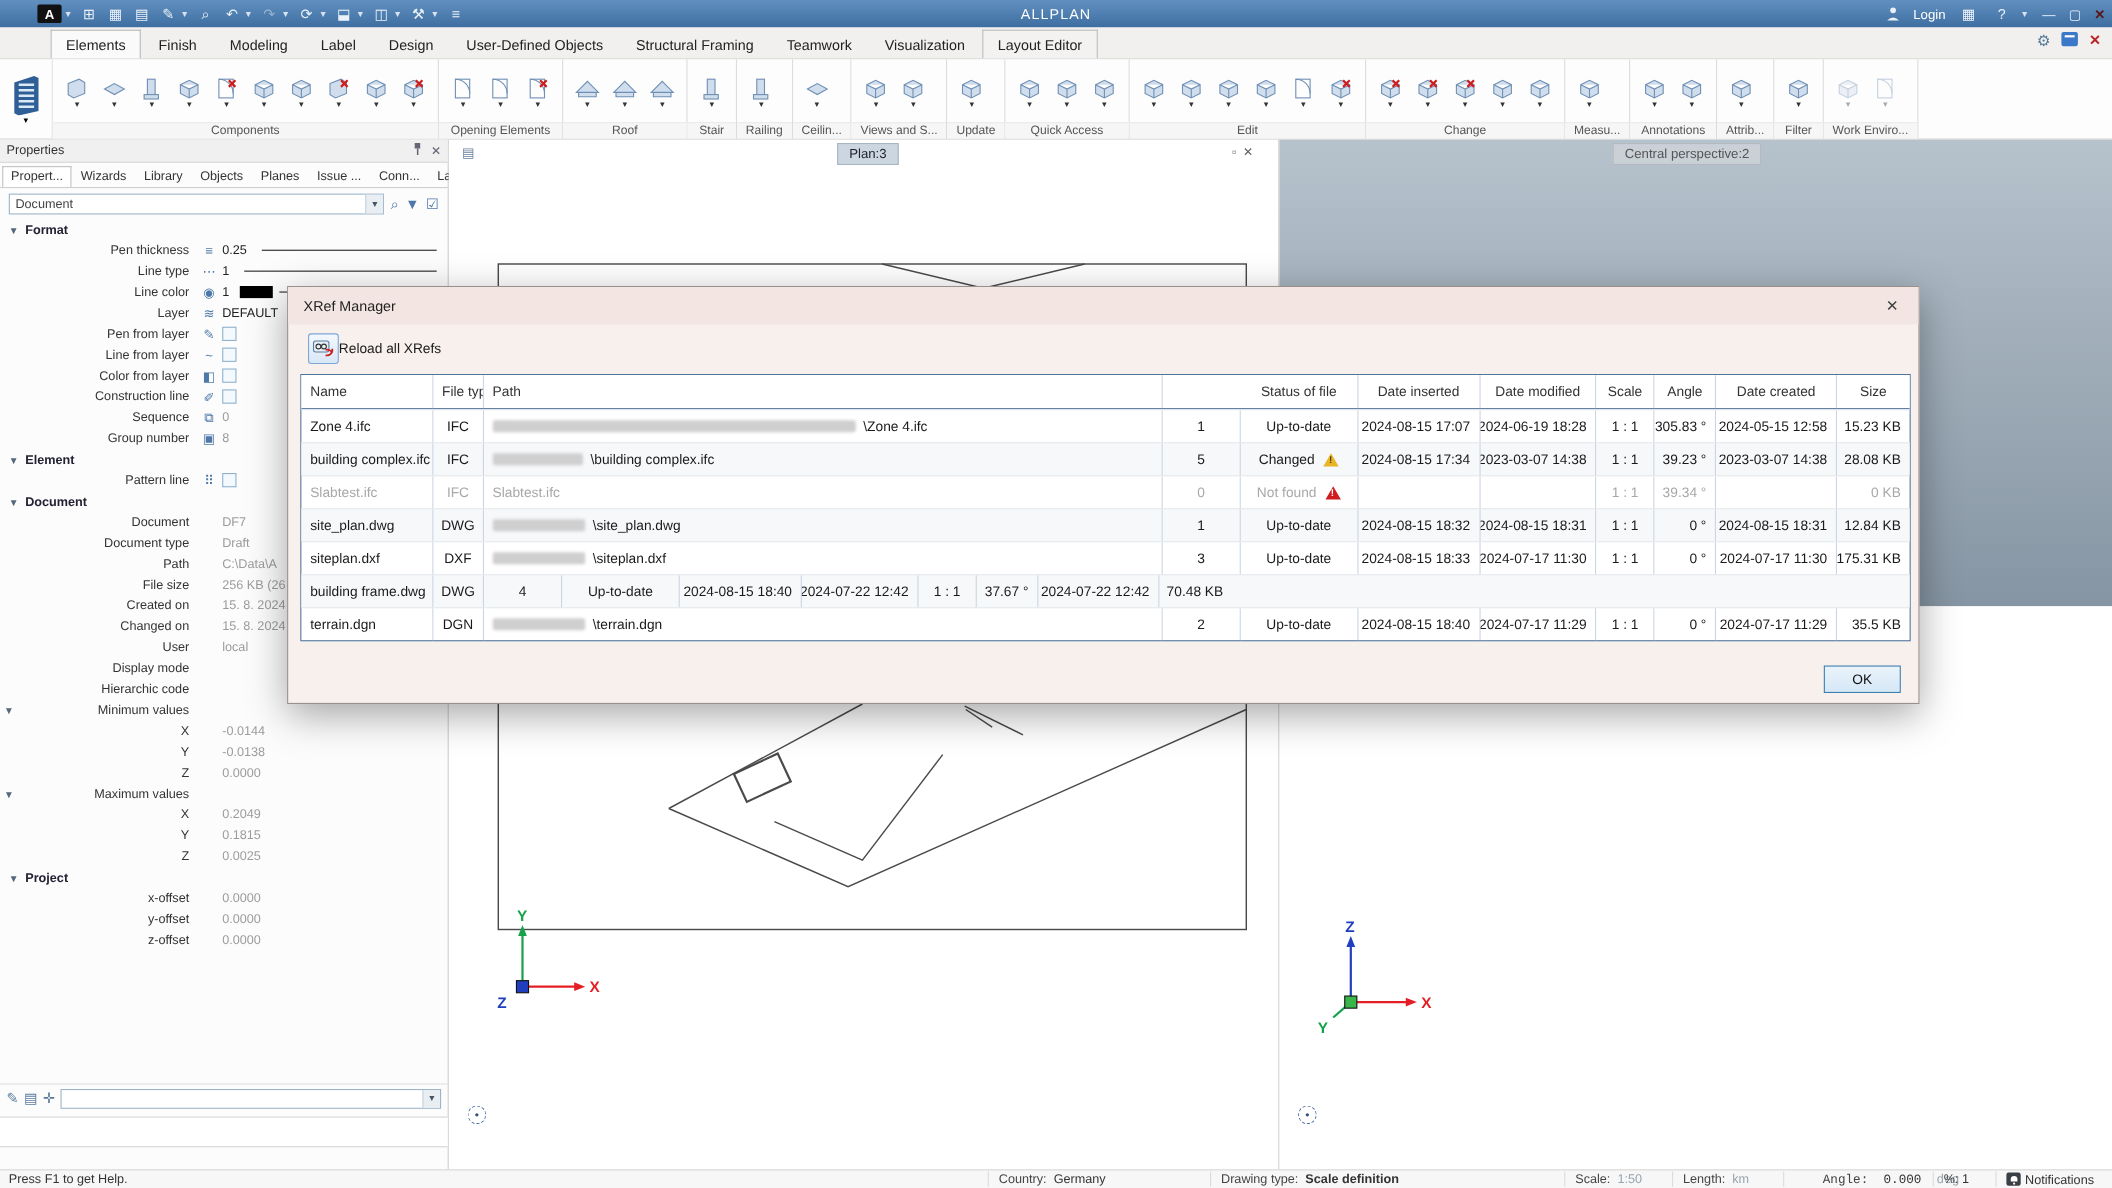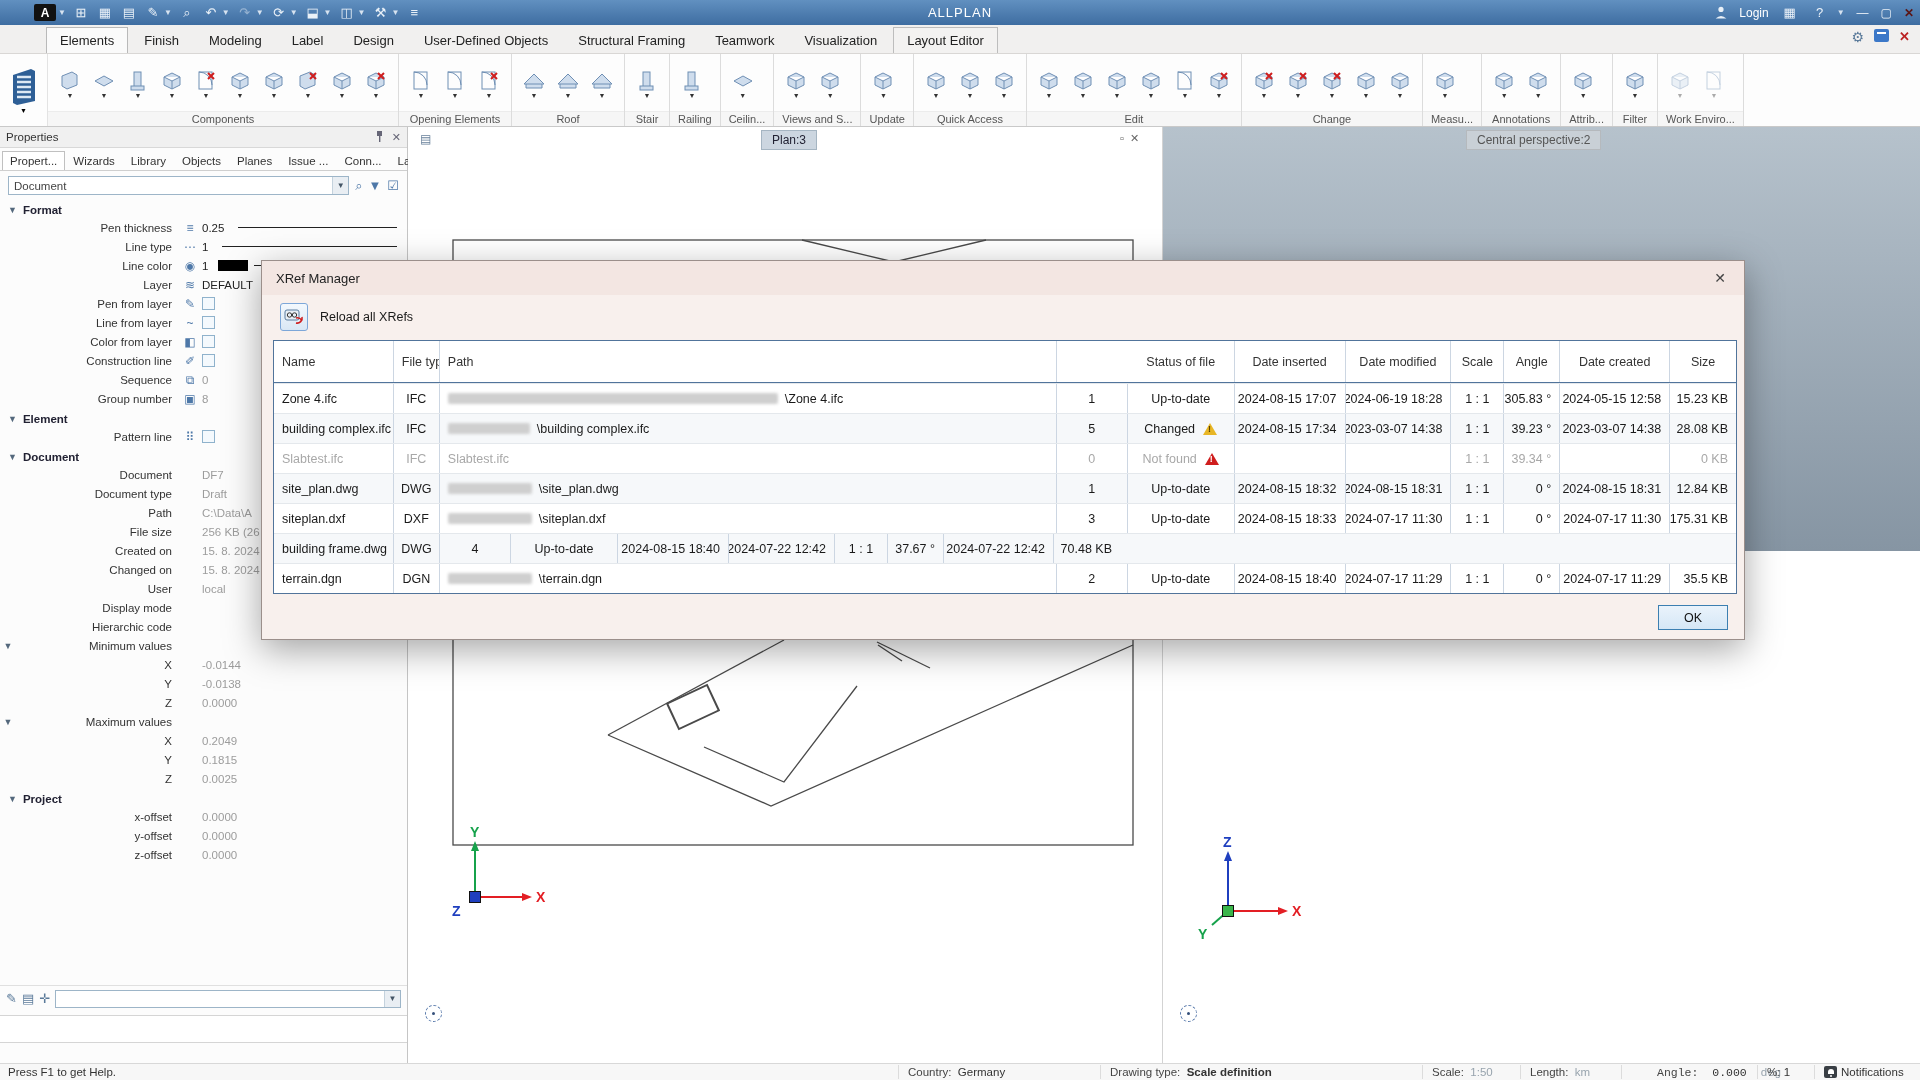--- a/index.html
+++ b/index.html
@@ -110,28 +110,28 @@
   #plan-svg, #gizmos { position:absolute; left:0; top:0; }
 
   
   #xref { position:absolute; left:261px; top:260px; width:1484px; height:380px;
     background:#f8f0ed; border:1px solid #9b8f8b; box-shadow:0 10px 34px rgba(0,0,0,.35);
     font-size:12.5px; color:#1a1a1a; }
   #xref-title { height:34px; background:#f3e6e2; display:flex; align-items:center;
     padding:0 14px; font-size:13px; color:#222; }
   #xref-title .sp { flex:1; }
   #xref-close { font-size:14px; color:#444; padding:0 4px; }
-  #xref-reload { position:absolute; left:18px; top:42px; display:flex; align-items:center; gap:12px; }
+  #xref-reload { position:absolute; left:18px; top:42px; display:flex; align-items:center; }
   .reload-btn { width:28px; height:28px; border:1px solid #7da7d9; border-radius:3px;
     background:linear-gradient(#f3f8fd,#d9e7f5); display:flex; align-items:center; justify-content:center; }
   .reload-btn svg { display:block; }
   #xref-table { position:absolute; left:11px; top:79px; width:1464px;
     border:1px solid #51749b; background:#fff; }
   .xrow { display:flex; height:30px; align-items:stretch; border-top:1px solid #e4e8ec; }
-  .xrow.head { height:42px; border-top:none; border-bottom:1px solid #51749b; background:#fff; }
+  .xrow.head { height:31px; border-top:none; border-bottom:1px solid #51749b; background:#fff; }
   .xrow.alt { background:#f6f8fa; }
   .xcell { border-right:1px solid #ccd6e2; display:flex; align-items:center;
     padding:0 8px; white-space:nowrap; overflow:hidden; }
   .xcell:last-child { border-right:none; }
   .xrow.head .xcell { color:#333; }
   .xrow.dis .xcell { color:#a8a8a8; }
   .c-center { justify-content:center; }
   .c-right { justify-content:flex-end; }
   .redact { height:11px; background:#cfcfcf; border-radius:2px; filter:blur(1.5px);
     margin-right:7px; flex:none; }

